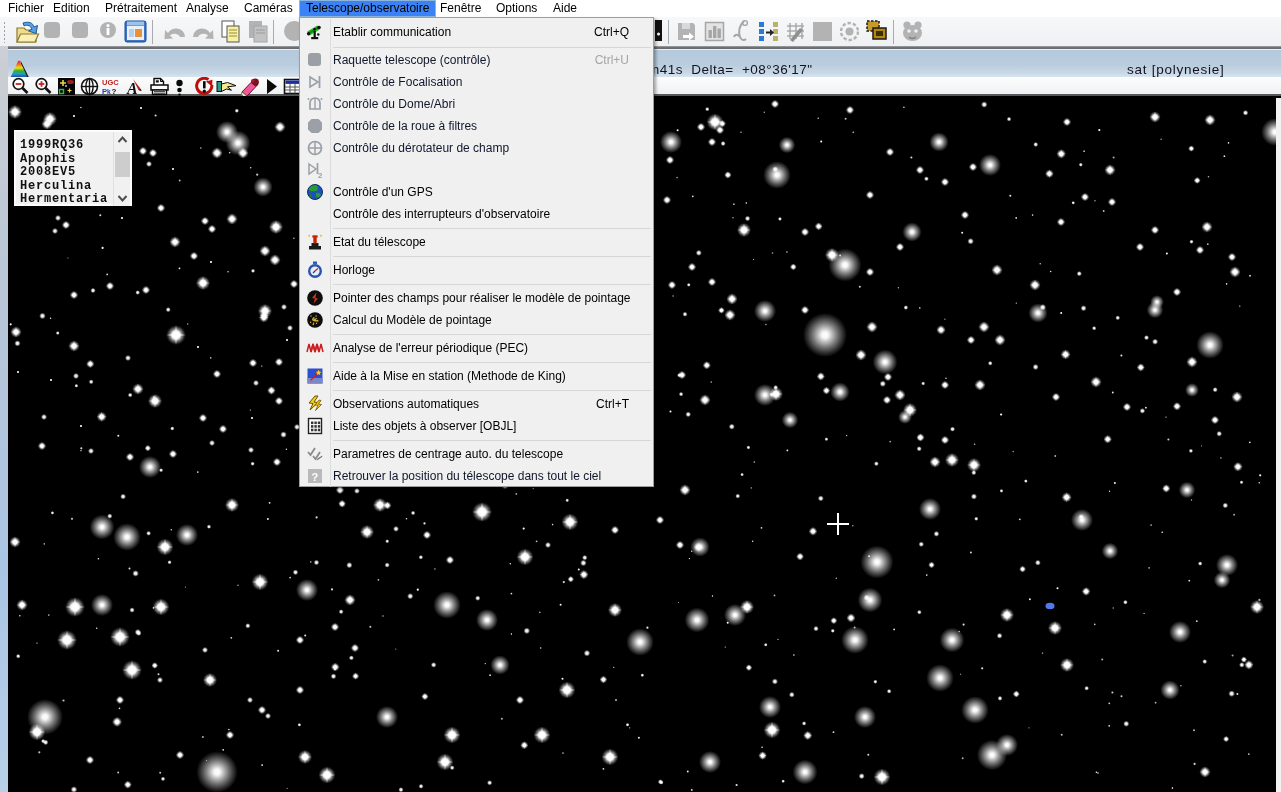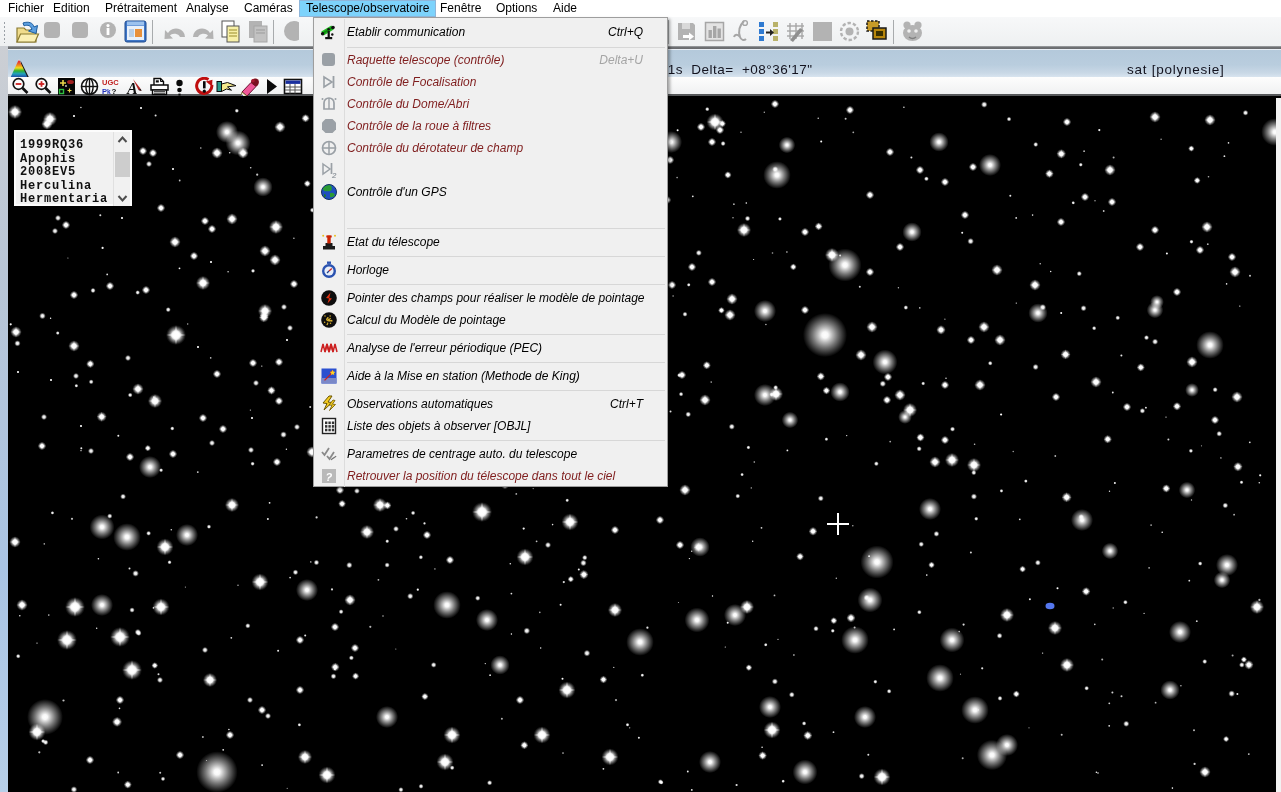--- a/index.html
+++ b/index.html
@@ -1,21 +1,21 @@
 <!DOCTYPE html>
 <html><head>
 <meta charset="utf-8">
 <style>
   * { margin:0; padding:0; box-sizing:border-box; -webkit-font-smoothing:antialiased; }
   html,body { width:1281px; height:792px; overflow:hidden; }
   body { font-family:"Liberation Sans", sans-serif; background:#000; position:relative; }
   #menubar { position:absolute; left:0; top:0; width:1281px; height:17px; background:#ffffff;
              font-size:12px; color:#000; }
   #menubar .mi { position:absolute; top:0; height:17px; line-height:17px; padding:0 7px; }
-  #menubar .sel { background:#7dd3fc; outline:1px solid #8fb6da; outline-offset:-1px; }
+  #menubar .sel { background:#3b82f6; outline:1px solid #8fb6da; outline-offset:-1px; }
   #toolbar { position:absolute; left:0; top:17px; width:1281px; height:29px;
              background:linear-gradient(#f7f8f9,#eef0f1); }
   #tline { position:absolute; left:0; top:46px; width:1281px; height:3px;
            background:linear-gradient(#aaadb0 0%, #707376 40%, #67696c 100%); }
   .grip { position:absolute; left:3px; top:4px; width:3px; height:22px;
           background-image:radial-gradient(circle, #9aa0a6 35%, transparent 40%);
           background-size:3px 4px; }
   .tsep { position:absolute; top:3px; width:1px; height:24px; background:#a8abad; }
   
   #leftband { position:absolute; left:0; top:46px; width:8px; height:746px;
@@ -30,26 +30,26 @@
   #rightstrip { position:absolute; left:1276px; top:98px; width:5px; height:694px; background:#f2f2f2; }
   
   #listbox { position:absolute; left:14px; top:130px; width:118px; height:76px;
              background:#f1f1f1; border:2px solid #fcfcfc; font-family:"Liberation Mono", monospace;
              font-size:12px; font-weight:bold; color:#111; }
   #listbox .ln { position:absolute; left:4px; height:13px; line-height:13px; letter-spacing:0.8px; }
   #lbsb { position:absolute; right:0; top:0; width:17px; height:74px; background:#f1f1f1; border-left:1px solid #e0e0e0; }
   #lbsb .ar { position:absolute; left:2px; width:13px; height:12px; color:#555; font-size:11px; line-height:12px; text-align:center; }
   #lbthumb { position:absolute; left:1px; top:20px; width:15px; height:25px; background:#cdcdcd; }
   
-  #menu { position:absolute; left:313px; top:17px; width:355px; height:470px;
+  #menu { position:absolute; left:299px; top:17px; width:355px; height:470px;
           background:#f0f0f0; border:1px solid #9e9e9e; box-shadow:2px 2px 3px rgba(0,0,0,0.35);
-          font-size:12px; color:#000;font-style:italic; }
+          font-size:12px; color:#000; }
   #menu .gl { position:absolute; left:30px; top:1px; width:1px; height:468px; background:#dcdcdc; }
   .mit { position:absolute; left:33px; height:22px; line-height:22px; white-space:pre; }
-  .mit.dis { color:#7f1d1d; }
+  .mit.dis { color:#0f172a; }
   .msc { position:absolute; right:24px; height:22px; line-height:22px; }
   .msc.dis { color:#a5a5a5; }
   .msep { position:absolute; left:33px; right:2px; height:1px; background:#d7d7d7; }
   .mic { position:absolute; left:6px; width:18px; height:18px; }
 </style>
 </head>
 <body>
 
 <div id="menubar">
   <span class="mi" style="left:1px">Fichier</span>
@@ -2016,21 +2016,21 @@
         <line x1="2.5" y1="10.5" x2="12.5" y2="4.5" stroke="#22bb22" stroke-width="4.6"></line>
         <line x1="2.5" y1="10.5" x2="12.5" y2="4.5" stroke="#0e8a0e" stroke-width="2"></line>
         <circle cx="13" cy="4.5" r="1.8" fill="#111"></circle>
         <circle cx="2.6" cy="10.8" r="1.7" fill="#111"></circle>
         <circle cx="8.6" cy="6.2" r="1.3" fill="#111"></circle>
         <rect x="7.6" y="8" width="2.2" height="6.5" fill="#111"></rect>
         <rect x="5.2" y="14" width="7" height="2.2" fill="#111"></rect>
         <circle cx="12.3" cy="11.5" r="1.2" fill="#111"></circle>
       </svg></div>
 <div class="mit dis" style="top:31px">Raquette telescope (contrôle)</div>
-<div class="msc dis" style="top:31px">Delta+U</div>
+<div class="msc dis" style="top:31px">Ctrl+U</div>
 <div class="mic" style="top:33px"><svg width="18" height="18" viewBox="0 0 18 18">
         <rect x="2" y="2" width="13" height="13" rx="3" fill="#9aa0a6"></rect>
       </svg></div>
 <div class="mit dis" style="top:53px">Contrôle de Focalisation</div>
 <div class="mic" style="top:55px"><svg width="18" height="18" viewBox="0 0 18 18">
         <path d="M4 4 L12 9 L4 14 Z" fill="none" stroke="#9aa0a6" stroke-width="1.6"></path>
         <line x1="13.5" y1="3" x2="13.5" y2="15" stroke="#9aa0a6" stroke-width="1.8"></line>
       </svg></div>
 <div class="mit dis" style="top:75px">Contrôle du Dome/Abri</div>
 <div class="mic" style="top:77px"><svg width="18" height="18" viewBox="0 0 18 18">
@@ -2056,20 +2056,21 @@
       </svg></div>
 <div class="mit" style="top:163px">Contrôle d'un GPS</div>
 <div class="mic" style="top:165px"><svg width="18" height="18" viewBox="0 0 18 18">
         <circle cx="9" cy="9" r="7.5" fill="#1e4fc0"></circle>
         <path d="M2.5 6 Q5 1.8 9.5 2 Q13 3.5 11 6 Q7 9 4.5 8 Z" fill="#28a032"></path>
         <path d="M4 4 Q8 2 11 4 Q13 7 10 8 Q6 9 5 7 Z" fill="#2a9a35"></path>
         <path d="M10 10 Q14 9 15 12 Q13 15 10 14 Z" fill="#2a9a35"></path>
         <path d="M4 11 Q6 11 6 13 Q5 15 4 14 Z" fill="#1f7a2a"></path>
         <circle cx="9" cy="9" r="7.5" fill="none" stroke="#103060" stroke-width="1"></circle>
       </svg></div>
+<div class="mit" style="top:185px">Contrôle des interrupteurs d'observatoire</div>
 <div class="mit" style="top:212.5px">Etat du télescope</div>
 <div class="mic" style="top:214.5px"><svg width="18" height="18" viewBox="0 0 18 18">
         <rect x="3" y="13" width="12" height="3.5" fill="#1a1a1a"></rect>
         <rect x="5.5" y="10" width="7" height="3.5" fill="#1a1a1a"></rect>
         <rect x="7.3" y="2.5" width="3.4" height="8" fill="#cc2200"></rect>
         <rect x="6.3" y="2.5" width="5.4" height="2" fill="#cc2200"></rect>
         <circle cx="3.2" cy="2.8" r="1" fill="#e8c020"></circle>
         <circle cx="15" cy="2.8" r="1" fill="#e8c020"></circle>
       </svg></div>
 <div class="mit" style="top:240.5px">Horloge</div>

